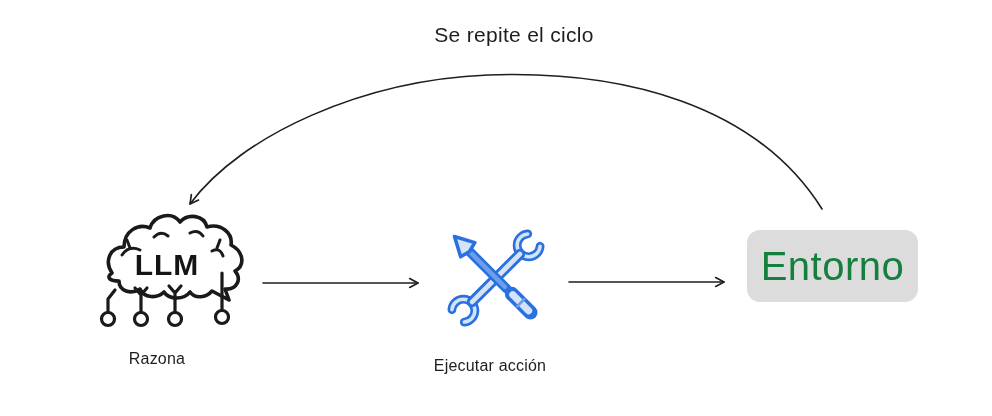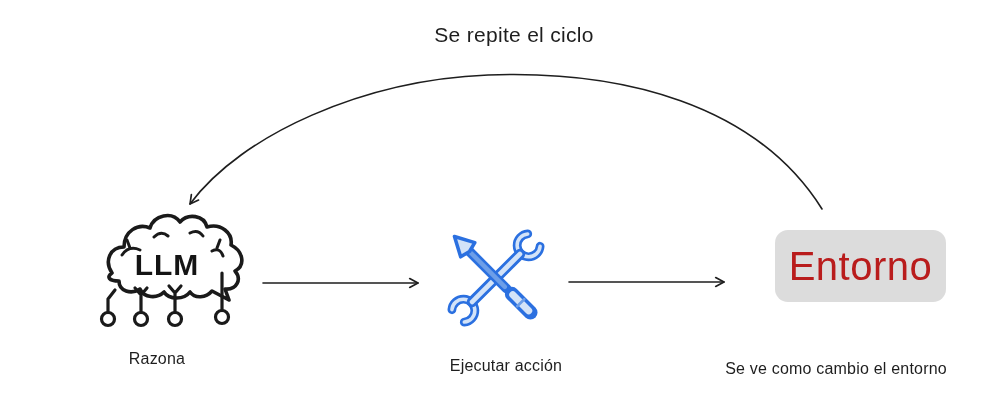--- a/index.html
+++ b/index.html
@@ -60,22 +60,21 @@
   .env-box {
     width: 171px;
     height: 72px;
     background: var(--color-env-box-bg, #dcdcdc);
     border-radius: 13px;
     display: flex;
     align-items: center;
     justify-content: center;
     font-size: 40px;
     letter-spacing: 0.5px;
-    color: #b91c1c;
-    margin-left: 28px;
+    color: #15803d;
   }
 
   
   .ink {
     fill: none;
     stroke: #1a1a1a;
     stroke-width: 3.6;
     stroke-linecap: round;
     stroke-linejoin: round;
   }
@@ -171,21 +170,20 @@
       <path class="t-mid" stroke-width="5" d="M 32,32 L 70,70"></path>
 
       <path class="t-tip" d="M13,13 L36,20 L30,30 L20,36 Z"></path>
 
       <path class="t-blue" stroke-width="16" d="M 78,78 L 99,99"></path>
       <path class="t-light" stroke-width="8" d="M 79,79 L 97,97"></path>
       <path class="t-mid" stroke-width="3" d="M 84,92 L 92,84"></path>
     </svg>
   </div>
 
-  <div class="abs caption" style="left:506px; top:355px;">Ejecutar acción</div>
+  <div class="abs caption" style="left:490px; top:355px;">Ejecutar acción</div>
 
   <div class="abs env-box" style="left:747px; top:230px;">
     <span>Entorno</span>
   </div>
 
-  <div class="abs caption" style="left:836px; top:358px;">Se ve como cambio el entorno</div>
 
 </div>
 
 </body></html>

